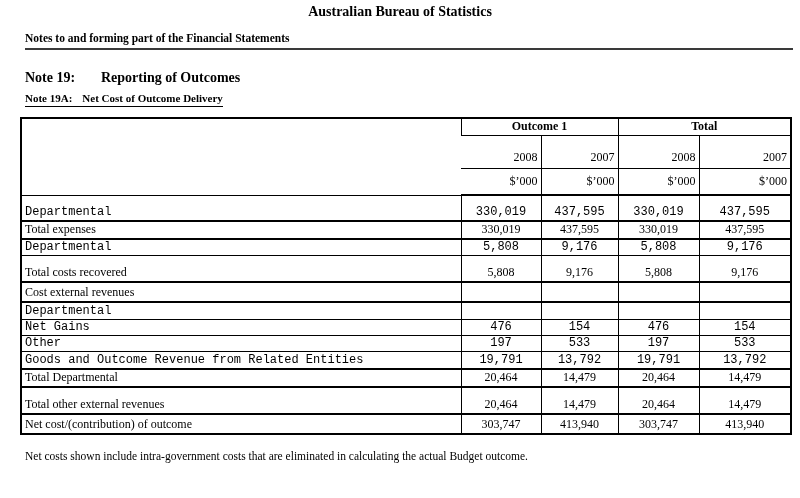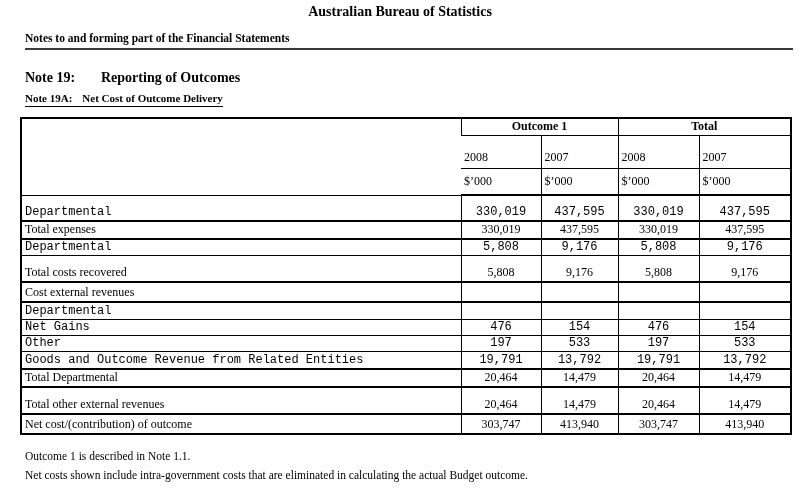--- a/index.html
+++ b/index.html
@@ -38,22 +38,22 @@
   table.fin th, table.fin td {
     border-left:1px solid #000;
     font-size:12px; font-weight:normal;
     padding:0 3px 1px 3px;
     overflow:hidden; white-space:nowrap;
   }
   table.fin th:first-child, table.fin td:first-child { border-left:none; }
 
   
   tr.groups th { font-weight:bold; text-align:center; border-bottom:1px solid #000; height:13px; }
-  tr.years  th { text-align:left; height:29px; vertical-align:bottom; padding-bottom:3px; border-bottom:1px solid #000; }
-  tr.units  th { text-align:left; height:24px; vertical-align:middle; border-bottom:2px solid #000; }
+  tr.years  th { text-align:right; height:29px; vertical-align:bottom; padding-bottom:3px; border-bottom:1px solid #000; }
+  tr.units  th { text-align:right; height:24px; vertical-align:middle; border-bottom:2px solid #000; }
   .corner { border-bottom:2px solid #000; }
   .bold { font-weight:bold; }
 
   
   tbody td { vertical-align:bottom; }
   td.lbl { text-align:left; }
   td.num { text-align:center; }
   td.y2008 { font-weight:bold; }
   .lbl-bi { font-weight:bold; }
   .lbl-b  { font-weight:bold; }
@@ -196,15 +196,14 @@
       <td class="lbl lbl-b">Net cost/(contribution) of outcome</td>
       <td class="num y2008">303,747</td>
       <td class="num">413,940</td>
       <td class="num y2008">303,747</td>
       <td class="num">413,940</td>
     </tr>
   </tbody>
 </table>
 
 <div class="footnotes">
-  <div>Outcome 1 is described in Note 1.1.</div>
   <div>Net costs shown include intra-government costs that are eliminated in calculating the actual Budget outcome.</div>
 </div>
 
 </body></html>

